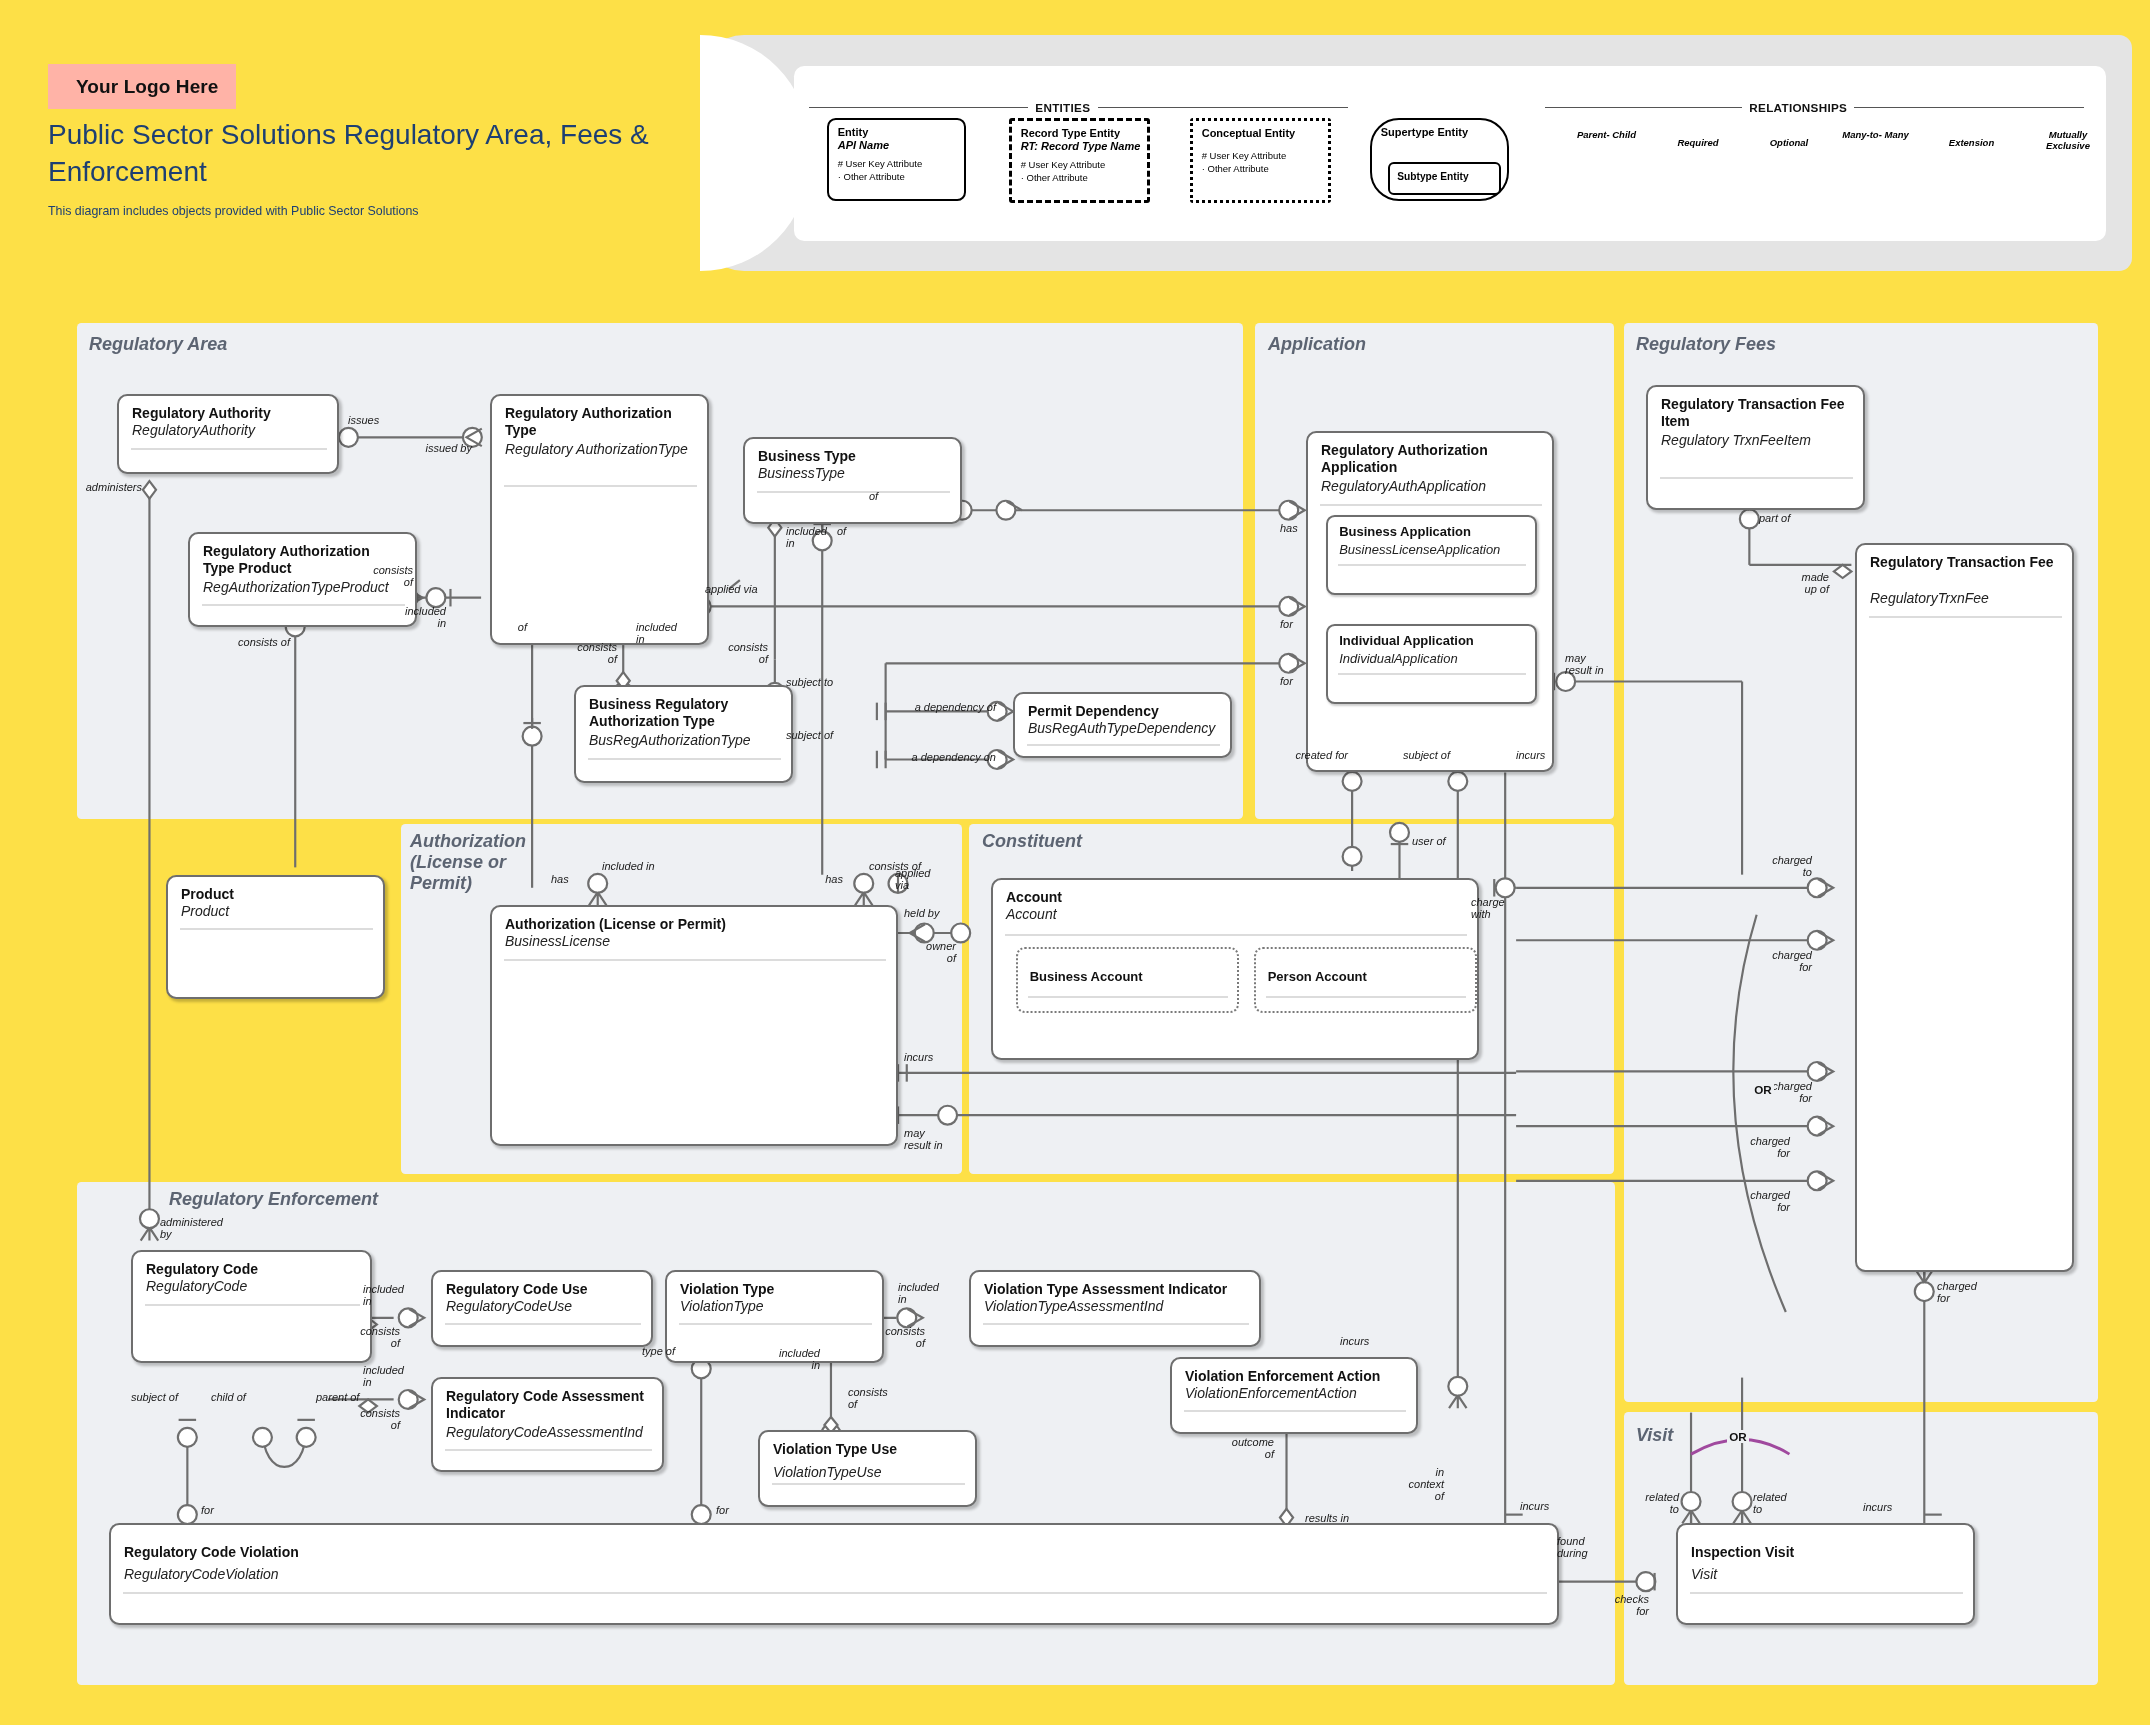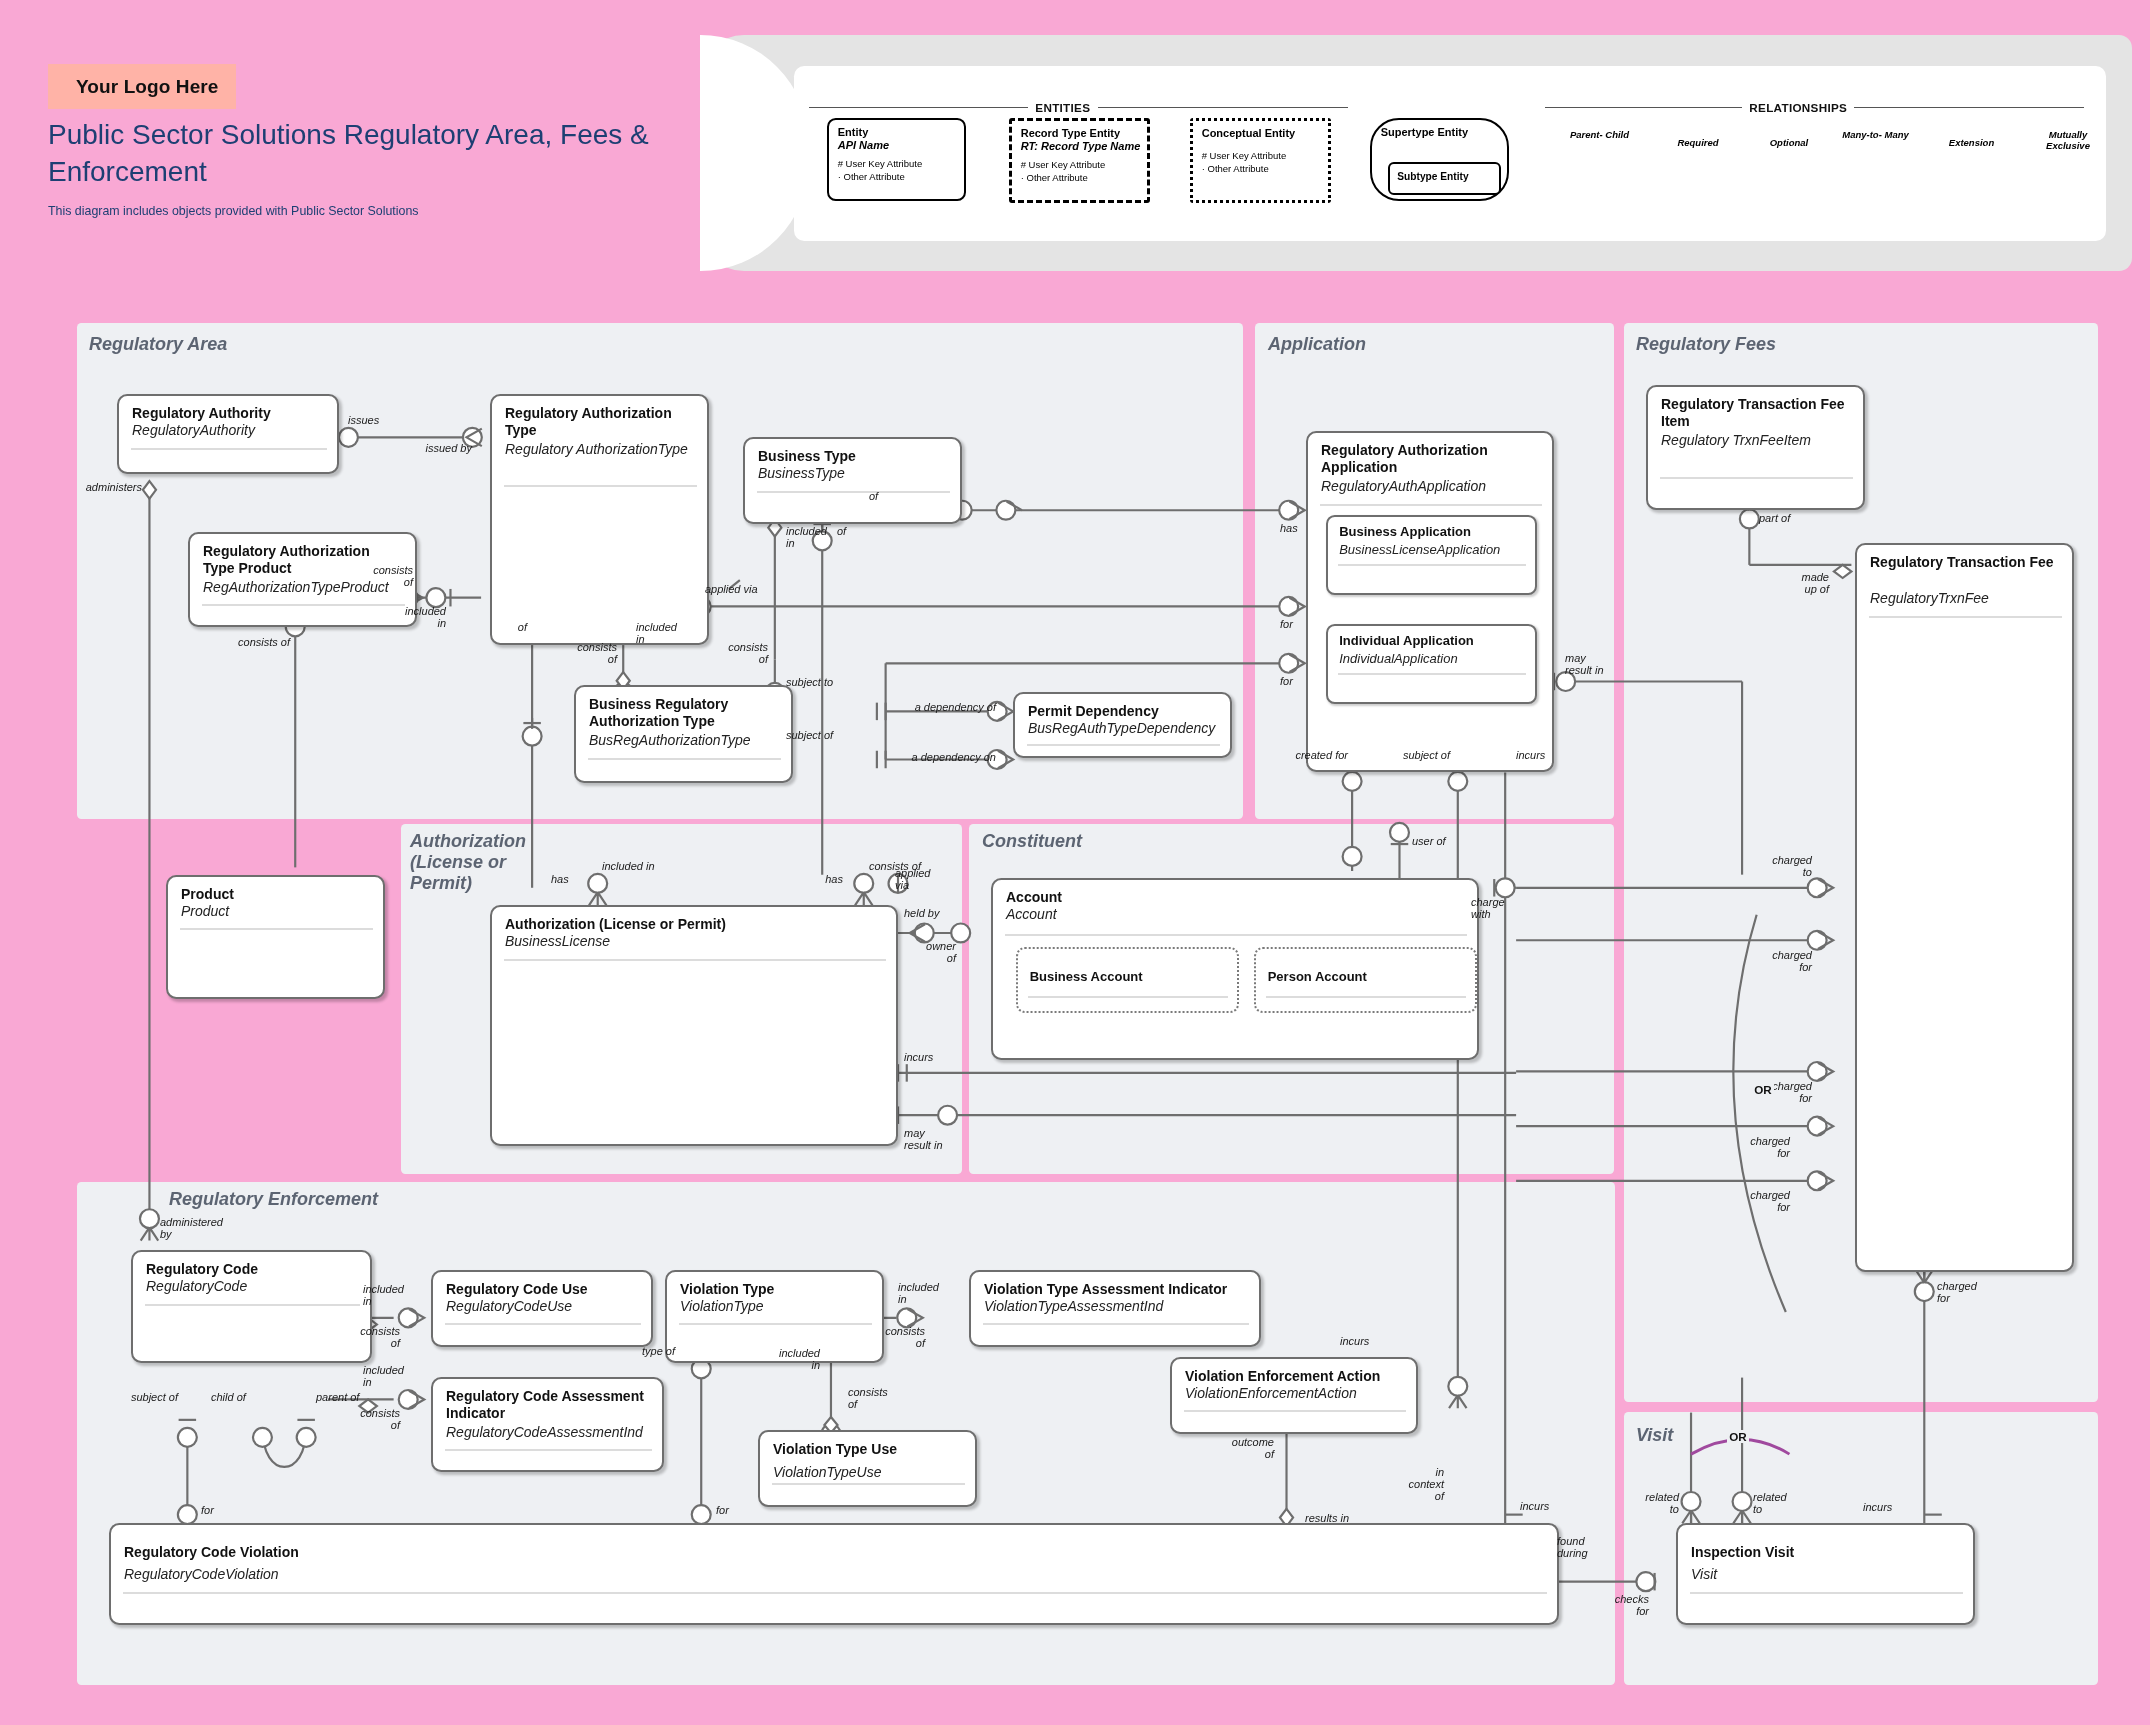--- a/index.html
+++ b/index.html
@@ -1,17 +1,17 @@
 <!DOCTYPE html>
 <html style="font-size:11.7px"><head>
 <meta charset="utf-8">
 <style>
   html,body{margin:0;padding:0;background:#ffffff;}
   body{font-family:"Liberation Sans",sans-serif;}
-  #page{position:relative;width:2151px;height:1726px;background:#f9a8d4;overflow:hidden;}
+  #page{position:relative;width:2151px;height:1726px;background:#fde047;overflow:hidden;}
 
   
   #logo-chip{position:absolute;left:48px;top:64px;width:188px;height:45px;background:#ffb3a7;}
   #logo-chip span{position:absolute;left:28px;top:11.7px;font-size:19px;font-weight:700;color:#111;letter-spacing:0.1px;}
   #doc-title{position:absolute;left:48px;top:117px;width:605px;font-size:28px;line-height:1.32;color:#1d3f73;font-weight:400;}
   #doc-sub{position:absolute;left:48px;top:204px;width:627px;font-size:12.4px;color:#1d3f73;}
 
   
   #legend-shell{position:absolute;left:700px;top:35px;width:1432px;height:236px;background:#e4e4e4;
                 border-radius:44px 13px 13px 44px;}
@@ -101,21 +101,21 @@
     <div class="lg-attr" style="top:29px;"># User Key Attribute</div>
     <div class="lg-attr" style="top:42px;">· Other Attribute</div>
   </div>
   <div class="lg-box solid" style="left:1370px;top:118px;width:135px;height:79px;border-radius:29px;">
     <div class="lg-t1">Supertype Entity</div>
     <div class="lg-sub">
       <span>Subtype Entity</span>
     </div>
   </div>
 
-  <div class="rel-label" style="left:1563px;top:130px;width:73px;">Parent-
+  <div class="rel-label" style="left:1563px;top:130px;width:73px;text-align:right;">Parent-
 Child</div>
   <div class="rel-label" style="left:1658px;top:138px;width:80px;">Required</div>
   <div class="rel-label" style="left:1749px;top:138px;width:80px;text-align:center;">Optional</div>
   <div class="rel-label" style="left:1837px;top:130px;width:77px;">Many-to-
 Many</div>
   <div class="rel-label" style="left:1928px;top:138px;width:87px;">Extension</div>
   <div class="rel-label" style="left:2026px;top:130px;width:84px;">Mutually
 Exclusive</div>
 
   <div class="zone" style="left:77px;top:323px;width:1166px;height:496px;"></div>

